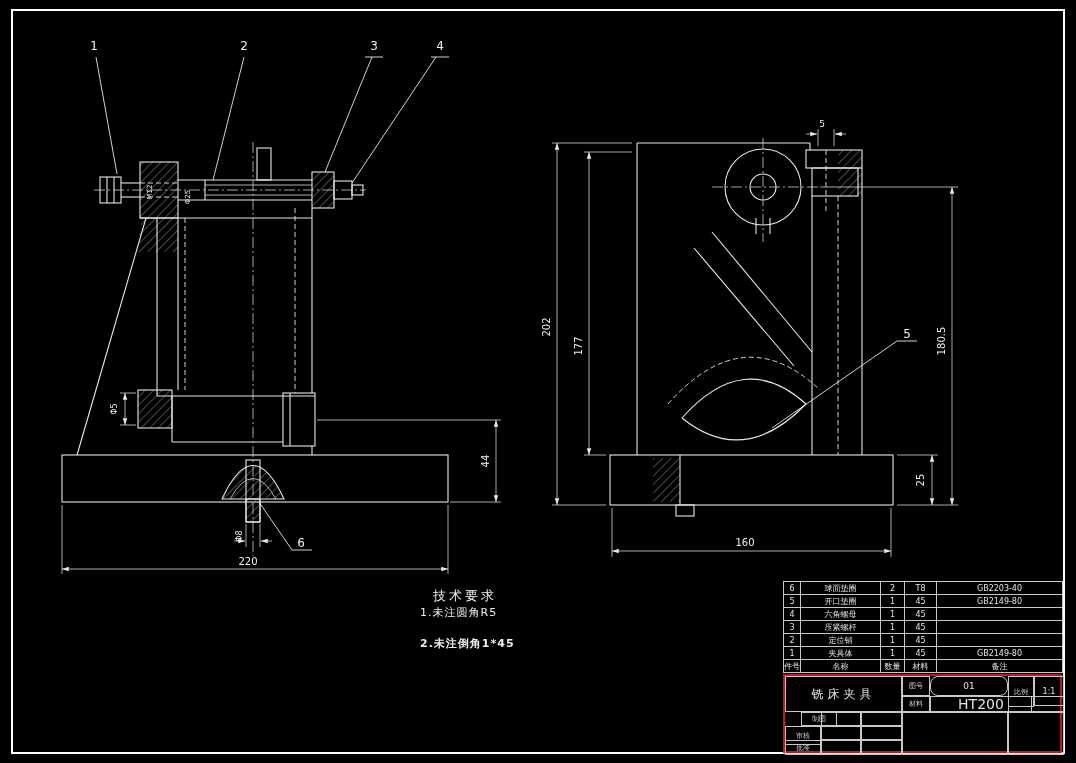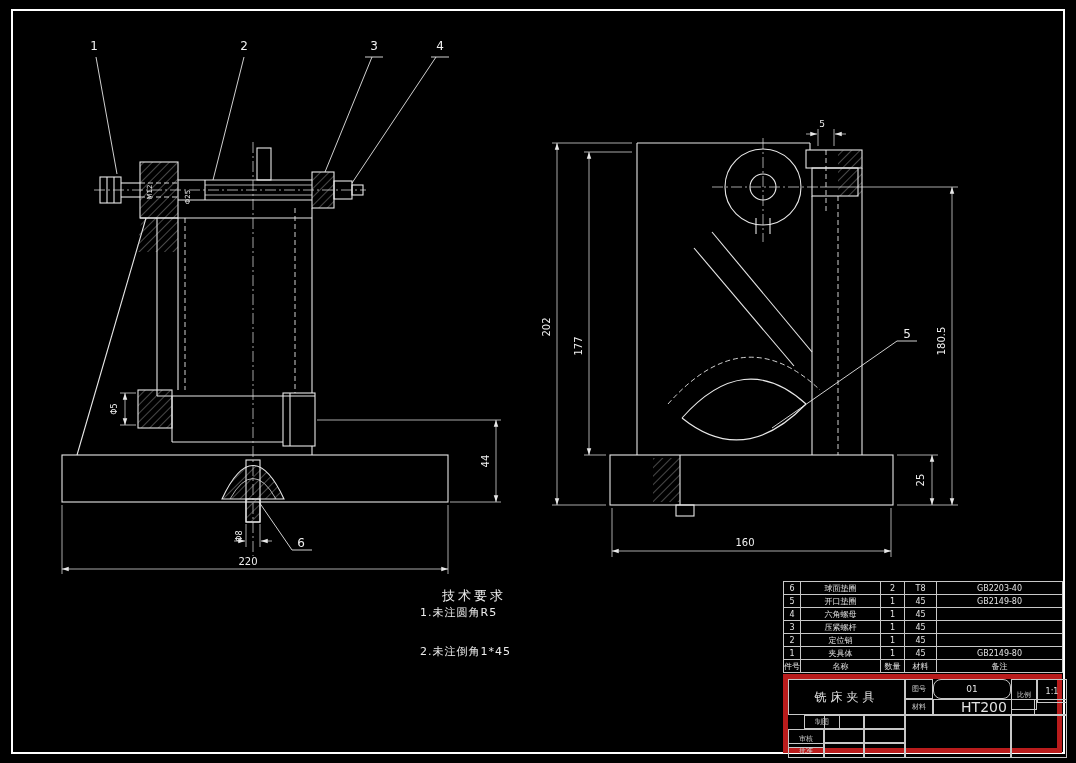--- a/index.html
+++ b/index.html
@@ -11,21 +11,21 @@
   .t { stroke-width:0.75; }
   .d { stroke-dasharray:5 3; stroke-width:0.9; }
   .c { stroke-dasharray:11 3 2 3; stroke-width:0.75; }
   .abs { position:absolute; }
   .tech { color:#ededed; }
   .tech-title { font-size:13px; letter-spacing:3px; }
   .tech-item { font-size:11px; letter-spacing:1px; }
   .bom table { border-collapse:collapse; width:279px; table-layout:fixed; }
   .bom td { border:1px solid #c8c8c8; height:13px; font-size:8px; color:#e2e2e2;
             text-align:center; white-space:nowrap; overflow:hidden; padding:0; }
-  .tb { border:5px solid #b91c1c; }
+  .tb { border:2px solid #b91c1c; }
   .tbc { position:absolute; border:1px solid #c8c8c8; display:flex; align-items:center;
          justify-content:center; font-size:9px; color:#e2e2e2; overflow:hidden; white-space:nowrap; }
   .tbc.lbl { font-size:7px; color:#cfcfcf; }
 </style>
 </head>
 <body>
 
 <div class="page">
 
 <svg width="1076" height="763" viewBox="0 0 1076 763">
@@ -206,23 +206,23 @@
   <text x="822" y="127" font-size="9" text-anchor="middle">5</text>
 
   <g stroke="#e8e8e8" stroke-width="0.9" fill="none">
     <line x1="897" y1="341" x2="917" y2="341"></line>
     <line x1="897" y1="341" x2="772" y2="428"></line>
   </g>
   <text x="907" y="338" font-size="12" text-anchor="middle">5</text>
 </svg>
 
 <div class="tech abs" style="left:420px; top:587px; width:240px;">
-  <div class="tech-title" style="margin-left:22px;">技术要求</div>
+  <div class="tech-title" style="margin-left:13px;">技术要求</div>
   <div class="tech-item" style="">1.未注圆角R5</div>
-  <div class="tech-item" style="margin-top:24px;">2.未注倒角1*45</div>
+  <div class="tech-item" style="margin-top:16px;font-weight:bold;">2.未注倒角1*45</div>
 </div>
 
 <div class="bom abs" style="left:783px; top:581px;">
   <table>
     <colgroup>
           <col style="width:17px">
           <col style="width:80px">
           <col style="width:24px">
           <col style="width:32px">
           <col style="width:126px">
@@ -280,21 +280,21 @@
   </tbody>
       </table>
 </div>
 
 <div class="tb abs" style="left:783px; top:674px; width:279px; height:79px;">
   <div class="tbc" style="left:0; top:0; width:117px; height:36px; font-size:12px; letter-spacing:4px;">铣床夹具</div>
 
   <div class="tbc lbl" style="left:117px; top:0; width:28px; height:20px;">图号</div>
   <div class="tbc" style="left:145px; top:0; width:78px; height:20px;border-radius:8px;">01</div>
   <div class="tbc lbl" style="left:223px; top:0; width:26px; height:31px;">比例</div>
-  <div class="tbc" style="left:249px; top:0; width:30px; height:24px; font-size:8px;">1:1</div>
+  <div class="tbc" style="left:249px; top:0; width:30px; height:30px; font-size:8px;">1:1</div>
 
   <div class="tbc lbl" style="left:117px; top:20px; width:28px; height:16px;">材料</div>
   <div class="tbc" style="left:145px; top:20px; width:102px; height:16px; font-size:14px;">HT200</div>
   <div class="tbc" style="left:223px; top:20px; width:56px; height:16px;"></div>
 
   <div class="tbc lbl" style="left:16px; top:36px; width:36px; height:14px;">制图</div>
   <div class="tbc" style="left:36px; top:36px; width:40px; height:14px;"></div>
   <div class="tbc" style="left:76px; top:36px; width:41px; height:14px;"></div>
 
   <div class="tbc lbl" style="left:0; top:50px; width:36px; height:19px;">审核</div>

